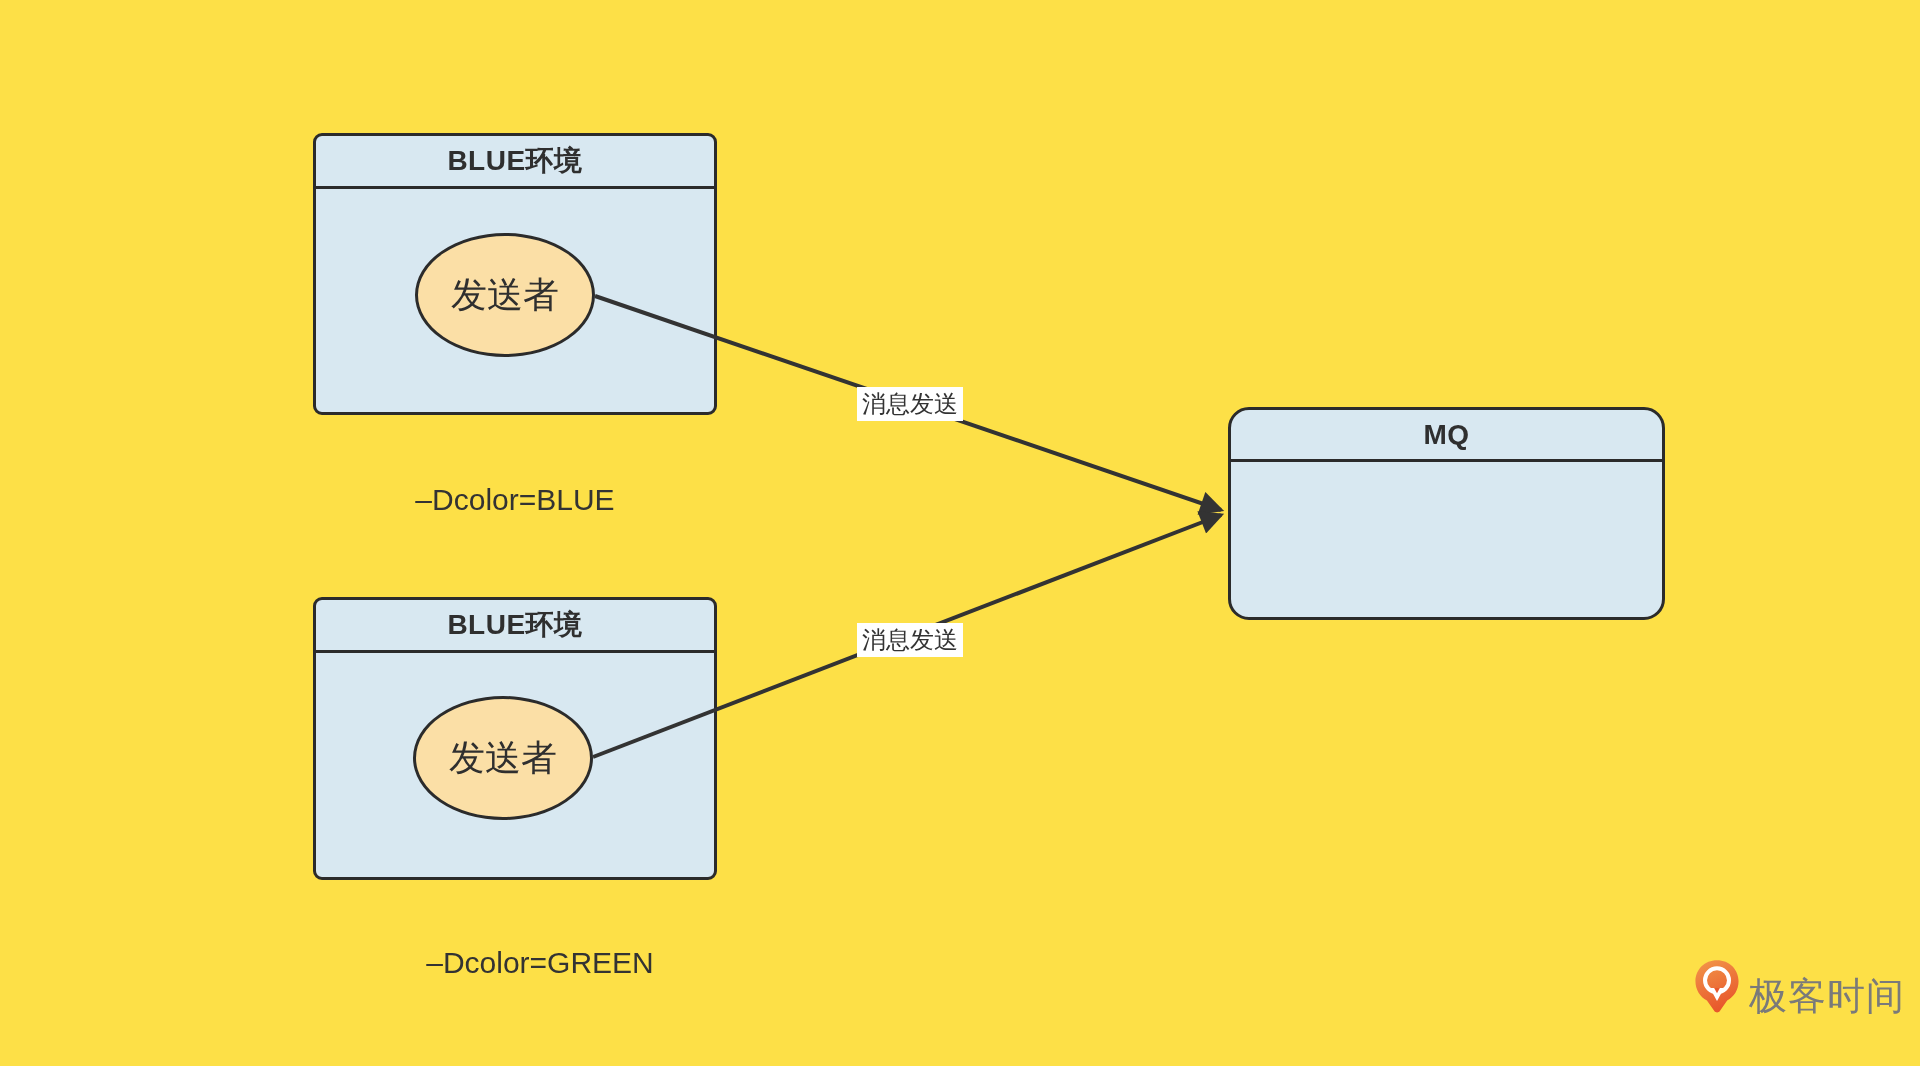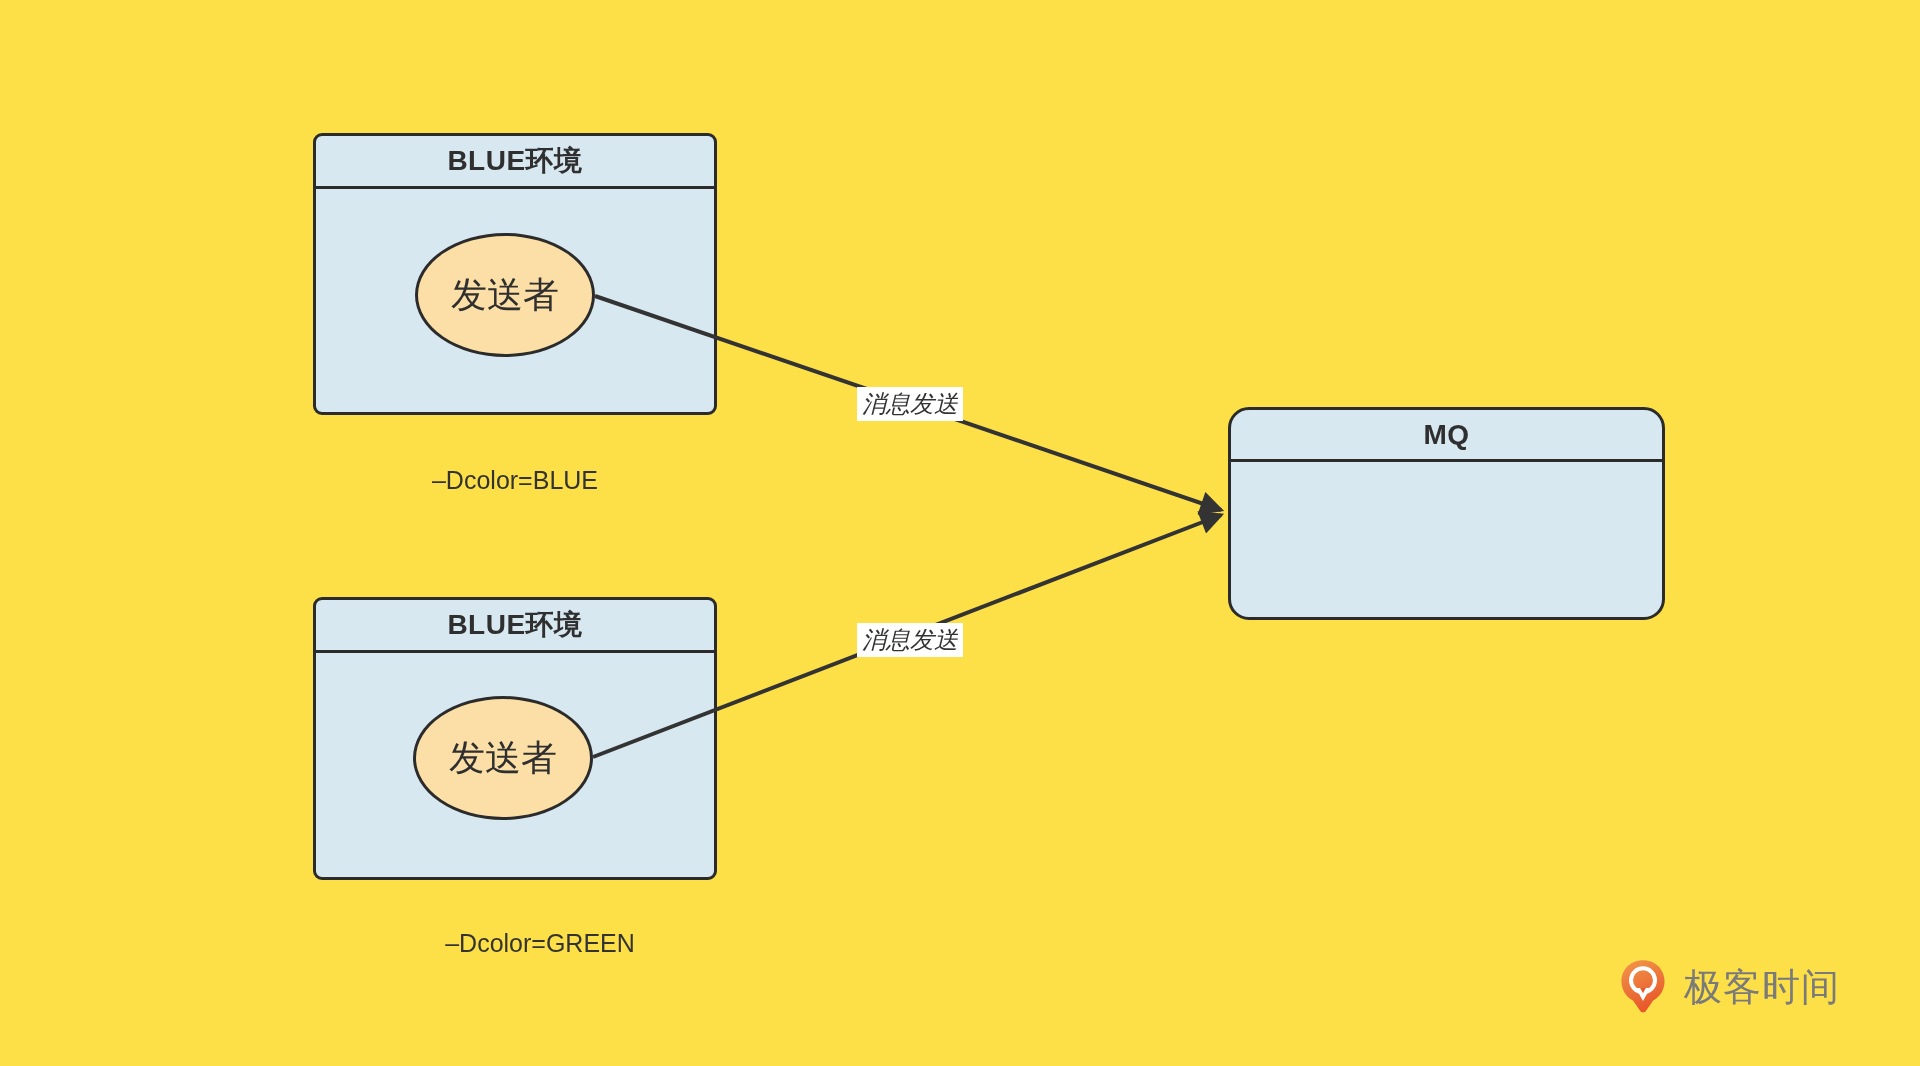--- a/index.html
+++ b/index.html
@@ -47,50 +47,50 @@
     display: flex;
     align-items: center;
     justify-content: center;
     font-size: 36px;
     color: #2f2f2f;
   }
   
   .box-caption {
     position: absolute;
     transform: translate(-50%, -50%);
-    font-size: 25px;
+    font-size: 30px;
     color: #333333;
     white-space: nowrap;
+    margin-top: 20px;
   }
   
   .arrow-layer {
     position: absolute;
     left: 0; top: 0;
     width: 1920px;
     height: 1066px;
     pointer-events: none;
   }
   .arrow-label {
     position: absolute;
     transform: translate(-50%, -50%);
     background: #ffffff;
     padding: 1px 5px;
     font-size: 24px;
     color: #333333;
     white-space: nowrap;
-    font-style: italic;
   }
   
   .logo {
     position: absolute;
-    left: 1620px;
+    left: 1694px;
     top: 958px;
     display: flex;
-    align-items: center;
-    gap: 18px;
+    align-items: flex-end;
+    gap: 9px;
   }
   .logo-text {
     font-size: 38px;
     color: #7a7a7a;
     letter-spacing: 1px;
     line-height: 1;
   }
 </style>
 </head>
 <body>

